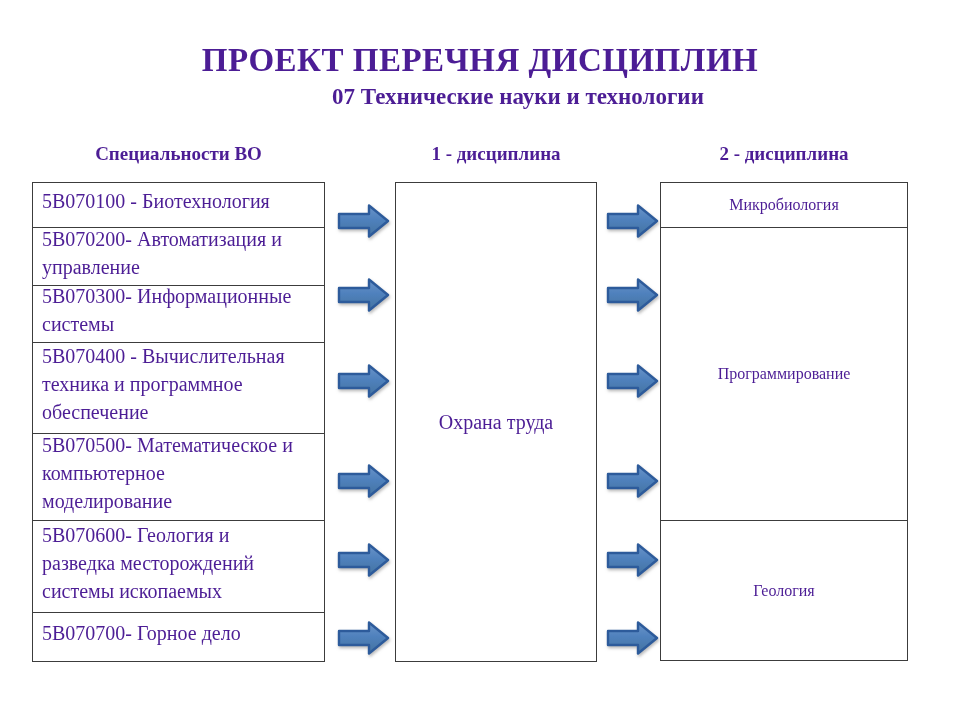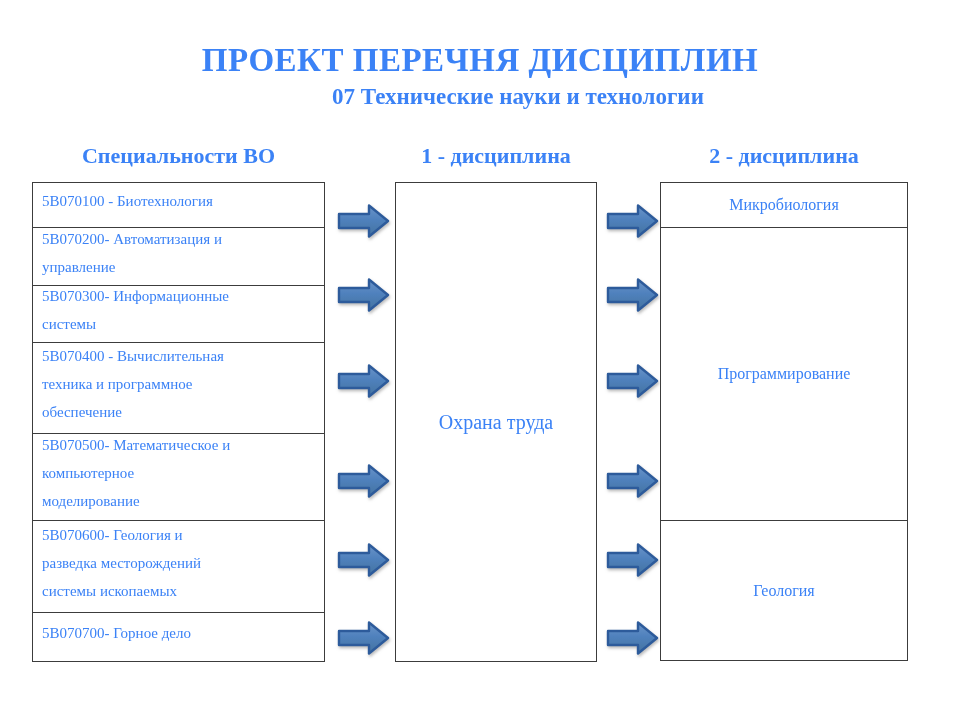--- a/index.html
+++ b/index.html
@@ -1,42 +1,42 @@
 <!DOCTYPE html>
 <html><head>
 <meta charset="utf-8">
 <style>
   html,body{margin:0;padding:0;background:#ffffff;}
   .slide{
     position:relative;width:960px;height:720px;background:#ffffff;
-    font-family:"Liberation Serif","DejaVu Serif",serif;color:#3b82f6;overflow:hidden;
+    font-family:"Liberation Serif","DejaVu Serif",serif;color:#4c1d95;overflow:hidden;
   }
   .title{
     position:absolute;left:0;top:42px;width:960px;text-align:center;
     font-size:33px;font-weight:bold;letter-spacing:.5px;
   }
   .subtitle{
     position:absolute;left:0;top:84px;width:960px;text-align:center;
     font-size:23px;font-weight:bold;padding-left:38px;
   }
   .col-header{
-    position:absolute;top:143px;font-size:22px;font-weight:bold;text-align:center;
+    position:absolute;top:143px;font-size:19px;font-weight:bold;text-align:center;
   }
   .h-left{left:32px;width:293px;}
   .h-mid{left:395px;width:202px;}
   .h-right{left:660px;width:248px;}
 
   .spec-table{
     position:absolute;left:32px;top:182px;width:293px;
     border:1.5px solid #3c3c3c;box-sizing:border-box;background:#fff;
   }
   .spec-row{
     box-sizing:border-box;border-bottom:1.5px solid #3c3c3c;
     display:flex;align-items:center;padding:0 4px 8px 9px;
-    font-size:15px;line-height:28px;white-space:pre-line;
+    font-size:20px;line-height:28px;white-space:pre-line;
   }
   .r1{height:45px;} .r2{height:58px;} .r3{height:57px;} .r4{height:91px;}
   .r5{height:87px;} .r6{height:92px;} .r7{height:48px;border-bottom:none;}
 
   .mid-box{
     position:absolute;left:395px;top:182px;width:202px;height:480px;
     border:1.5px solid #3c3c3c;box-sizing:border-box;background:#fff;
     display:flex;align-items:center;justify-content:center;font-size:20px;
   }
 

